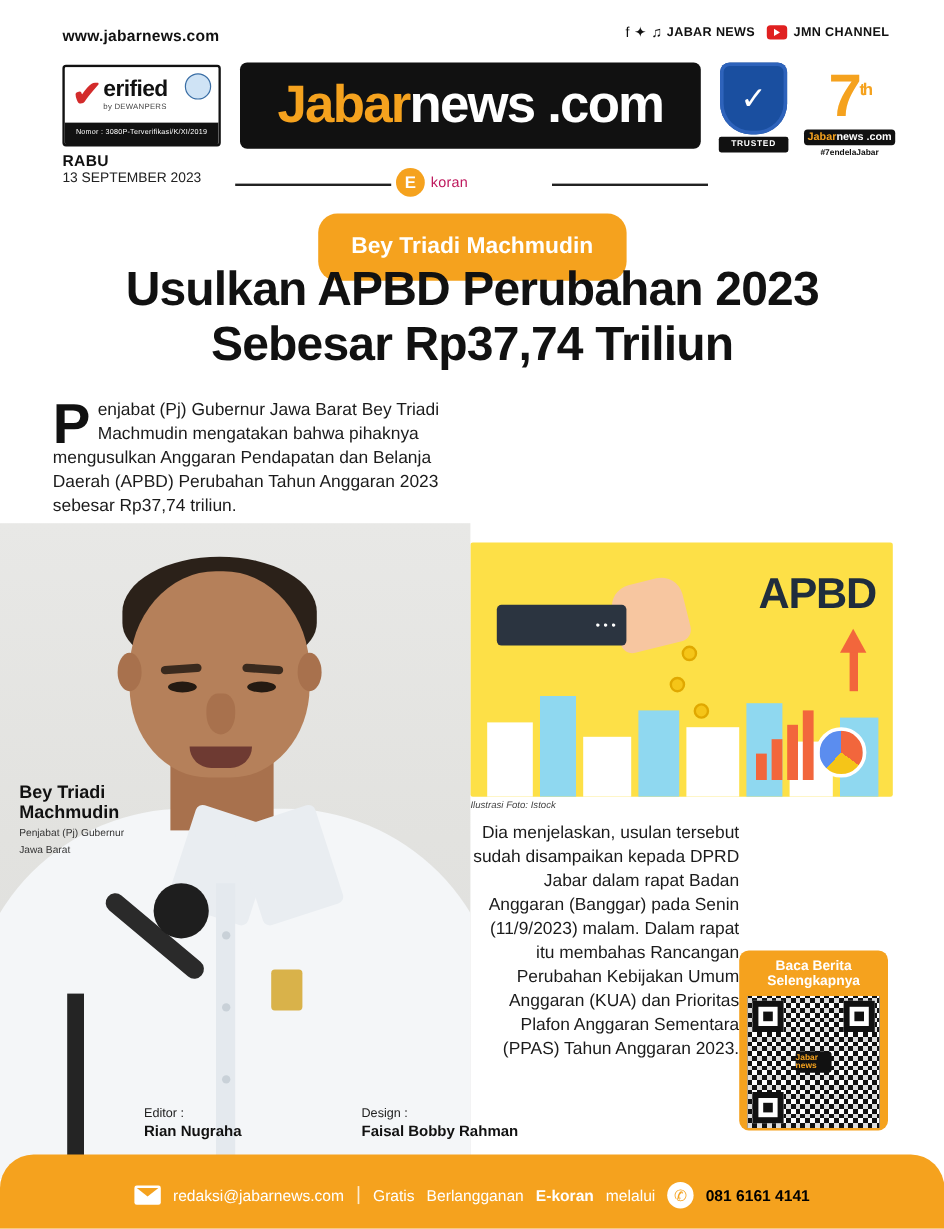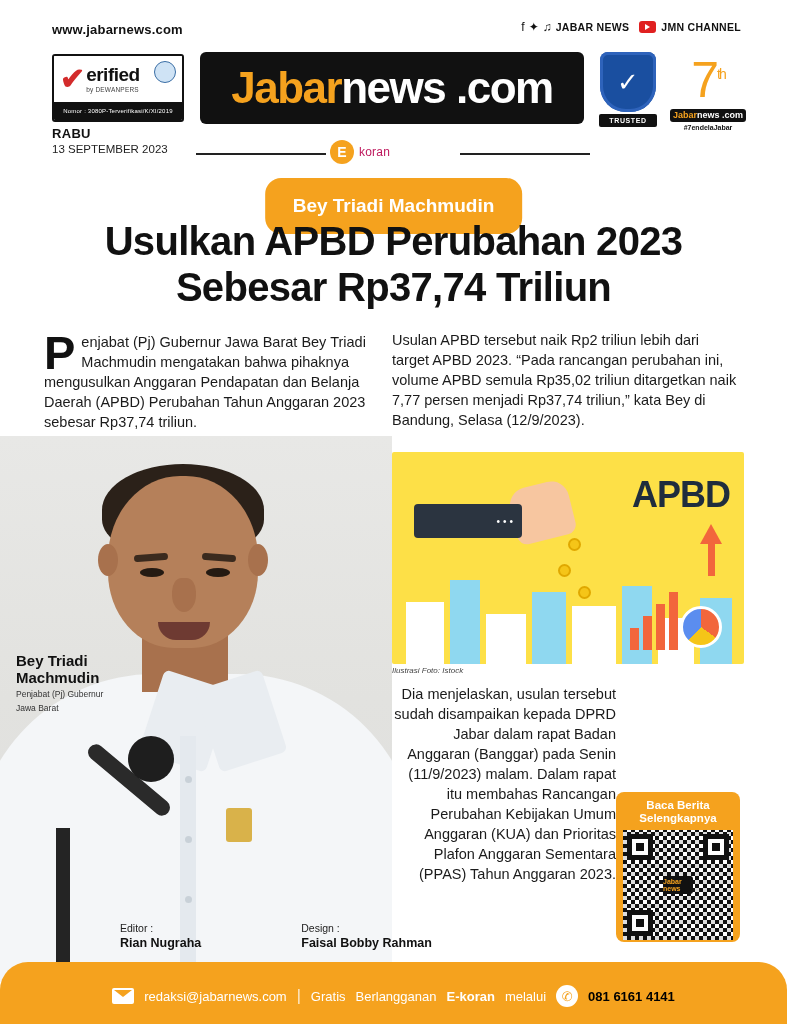--- a/index.html
+++ b/index.html
@@ -77,21 +77,21 @@
   .shield .tr {
     width:58px;height:13px;margin:2px auto 0; background:#111; color:#fff;
     font-size:7px; font-weight:bold; letter-spacing:.6px;
     display:flex;align-items:center;justify-content:center; border-radius:2px;
   }
 
   .anniv {
     position:absolute; left:668px; top:0; width:80px; height:82px; text-align:center;
   }
   .anniv .seven {
-    font-size:50px; font-weight:normal; color:#f5a21e; line-height:48px; letter-spacing:-2px;
+    font-size:50px; font-weight:bold; color:#f5a21e; line-height:48px; letter-spacing:-2px;
   }
   .anniv .seven sup { font-size:14px; color:#f5a21e; }
   .anniv .alogo {
     background:#111; border-radius:3px; color:#f5a21e; font-size:9px; font-weight:bold;
     padding:1px 3px; display:inline-block; line-height:11px;
   }
   .anniv .alogo i { color:#fff; font-style:normal; }
   .anniv .tag { font-size:7px; font-weight:bold; color:#111; margin-top:2px; }
 
   
@@ -366,21 +366,20 @@
 
   <div class="headline">
     <div>Usulkan APBD Perubahan 2023</div>
     <div>Sebesar Rp37,74 Triliun</div>
   </div>
 
   <div class="col-left">
     <span class="dropcap">P</span><span>enjabat (Pj) Gubernur Jawa Barat Bey Triadi Machmudin mengatakan bahwa pihaknya mengusulkan Anggaran Pendapatan dan Belanja Daerah (APBD) Perubahan Tahun Anggaran 2023 sebesar Rp37,74 triliun.</span>
   </div>
 
-  <div class="col-right-1">Usulan APBD tersebut naik Rp2 triliun lebih dari target APBD 2023. “Pada rancangan perubahan ini, volume APBD semula Rp35,02 triliun ditargetkan naik 7,77 persen menjadi Rp37,74 triliun,” kata Bey di Bandung, Selasa (12/9/2023).</div>
 
   <div class="illus">
     <div class="il-apbd">APBD</div>
     <div class="il-hand"></div>
     <div class="il-sleeve">
         <span class="cuf">•••</span>
       </div>
     <div class="coin c1"></div>
     <div class="coin c2"></div>
     <div class="coin c3"></div>

